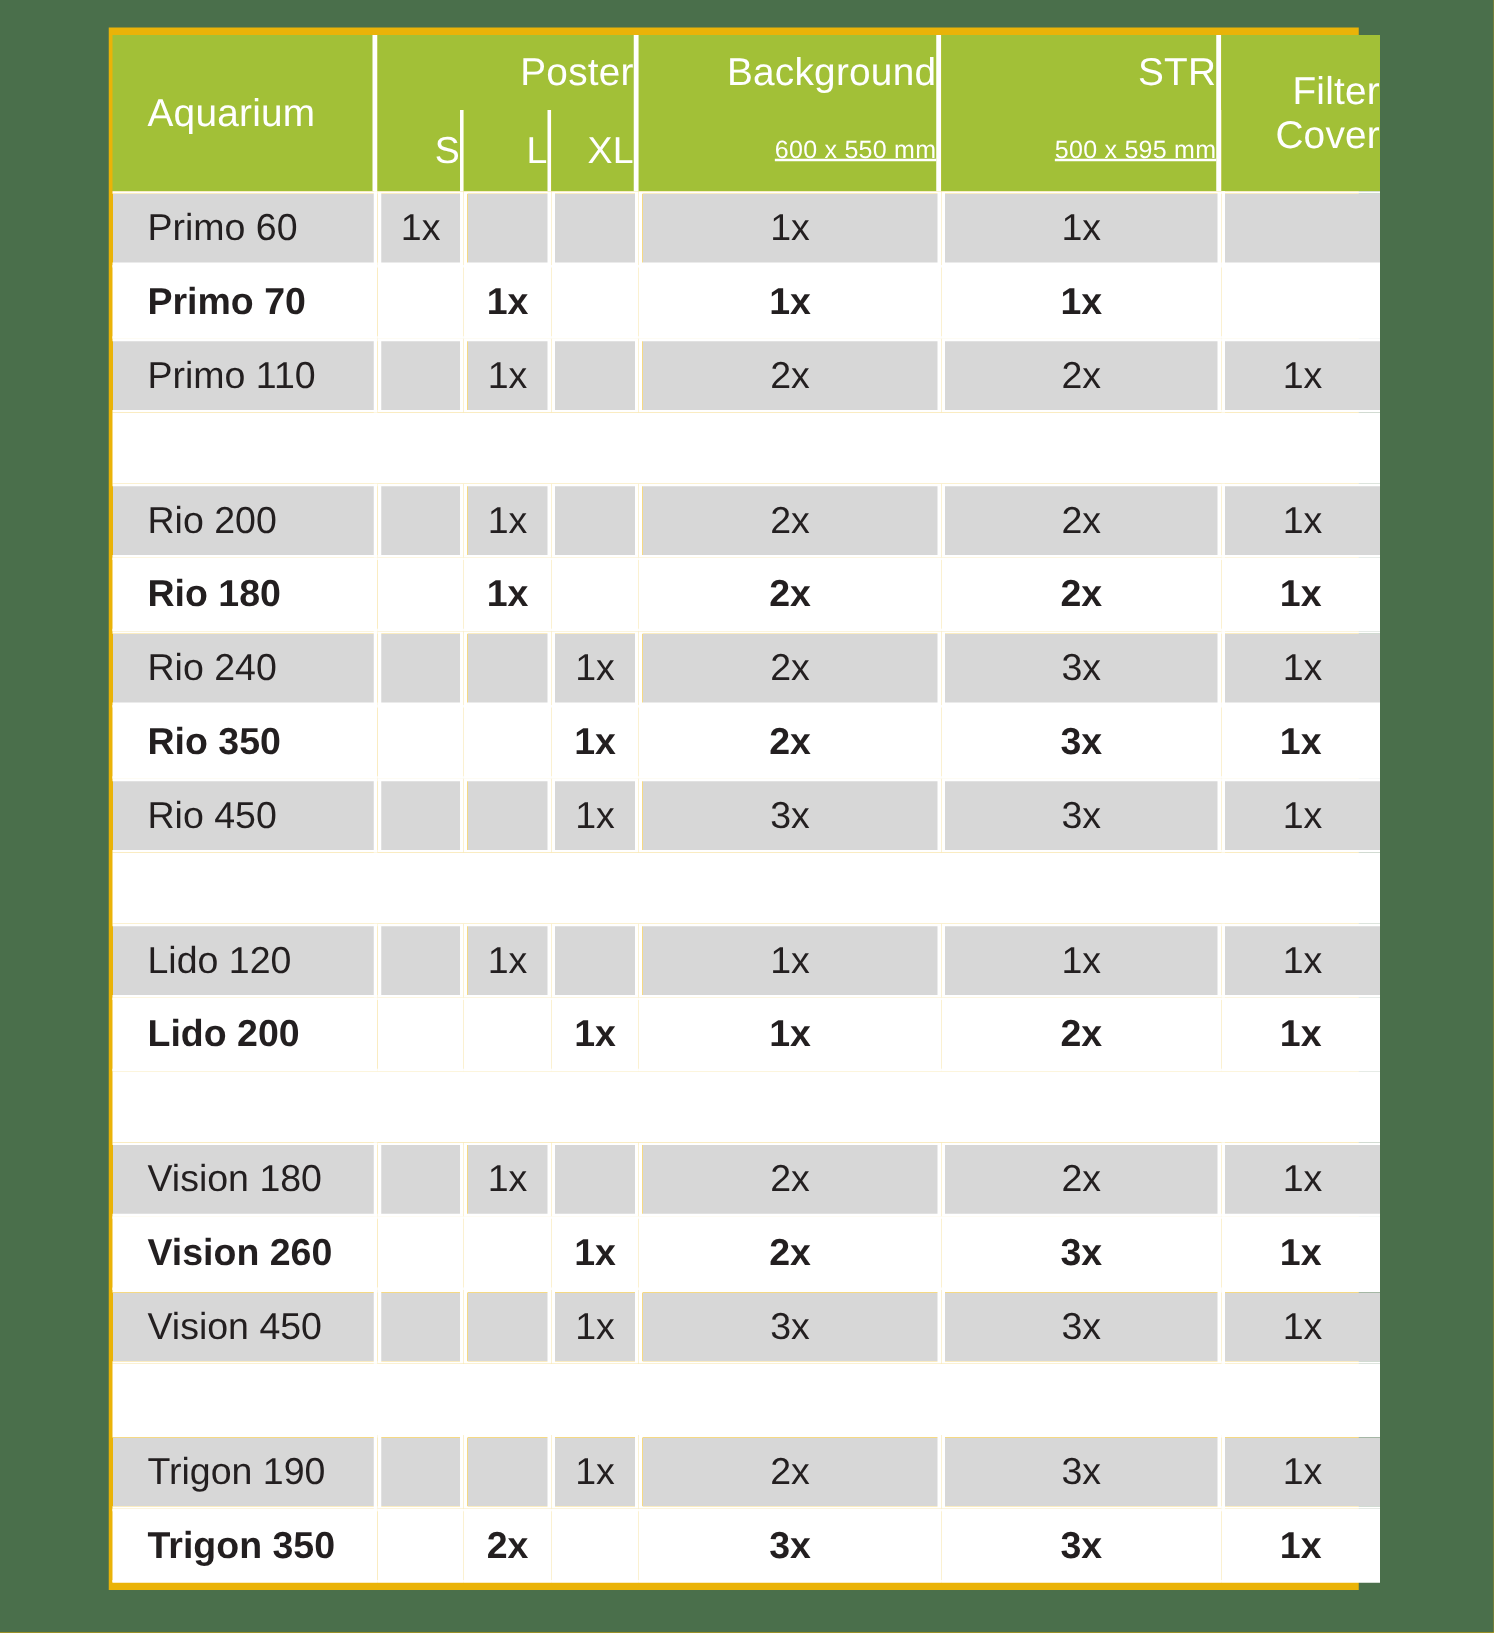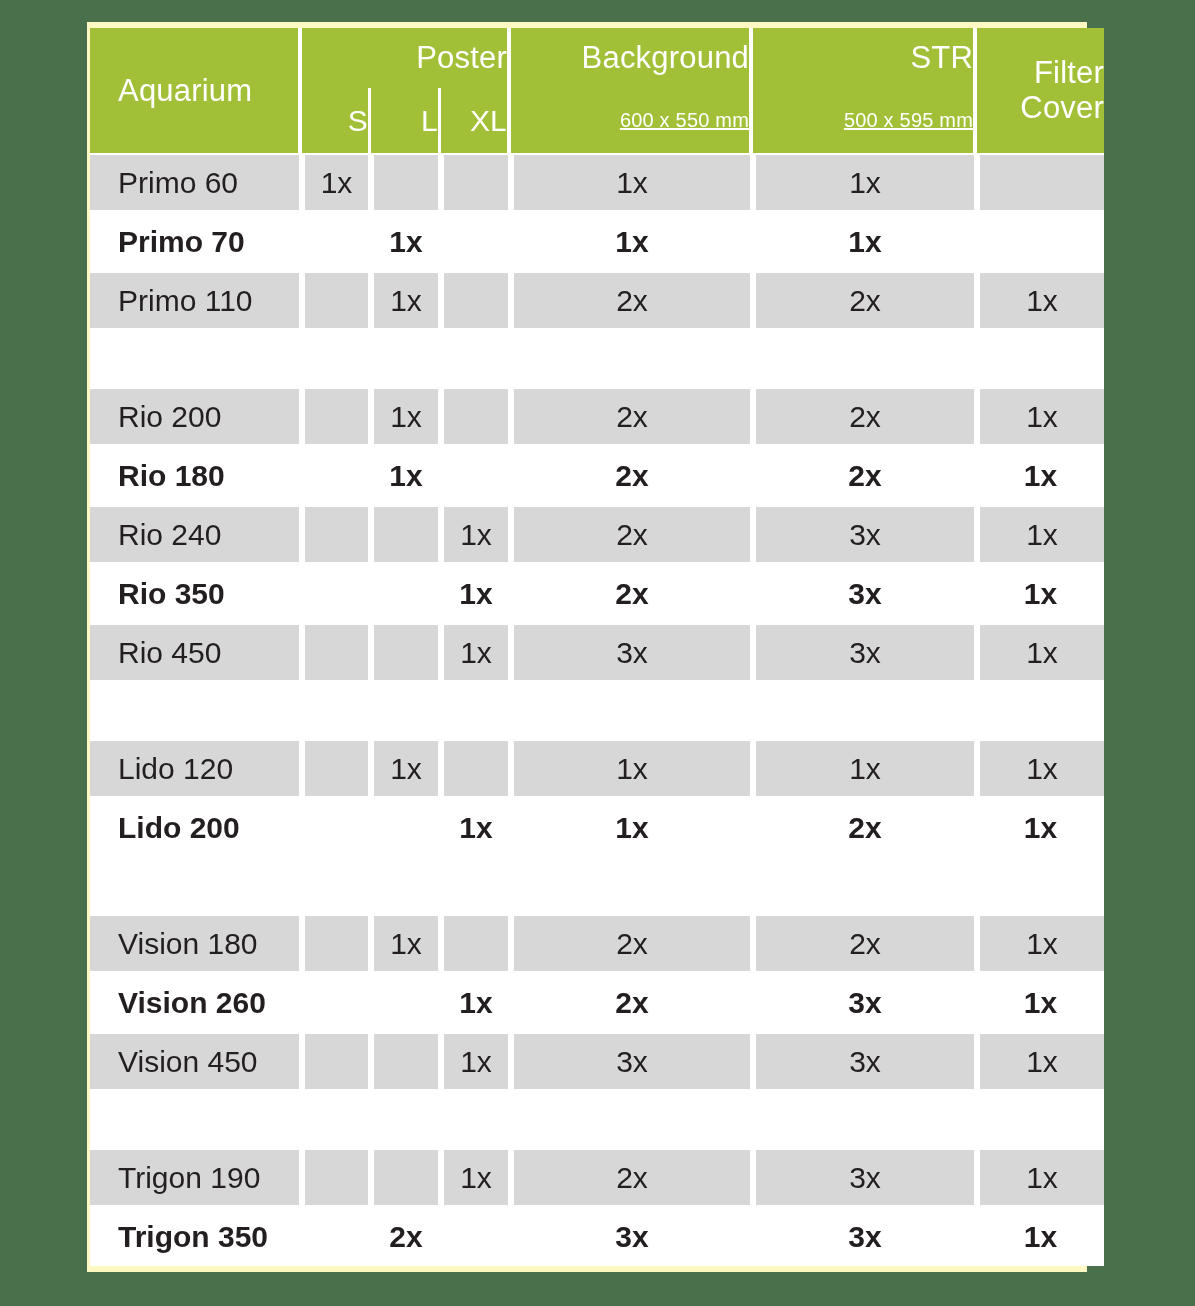--- a/index.html
+++ b/index.html
@@ -15,21 +15,21 @@
     overflow: hidden;
   }
 
   
   #card {
     position: absolute;
     left: 87px;
     top: 22px;
     width: 1000px;
     height: 1250px;
-    background: #fef9c3;
+    background: #eab308;
   }
 
   
   table.tbl {
     border-collapse: separate;
     border-spacing: 0;
     table-layout: fixed;
     width: 1014px;
     margin-left: 3px;
     margin-top: 6px;

